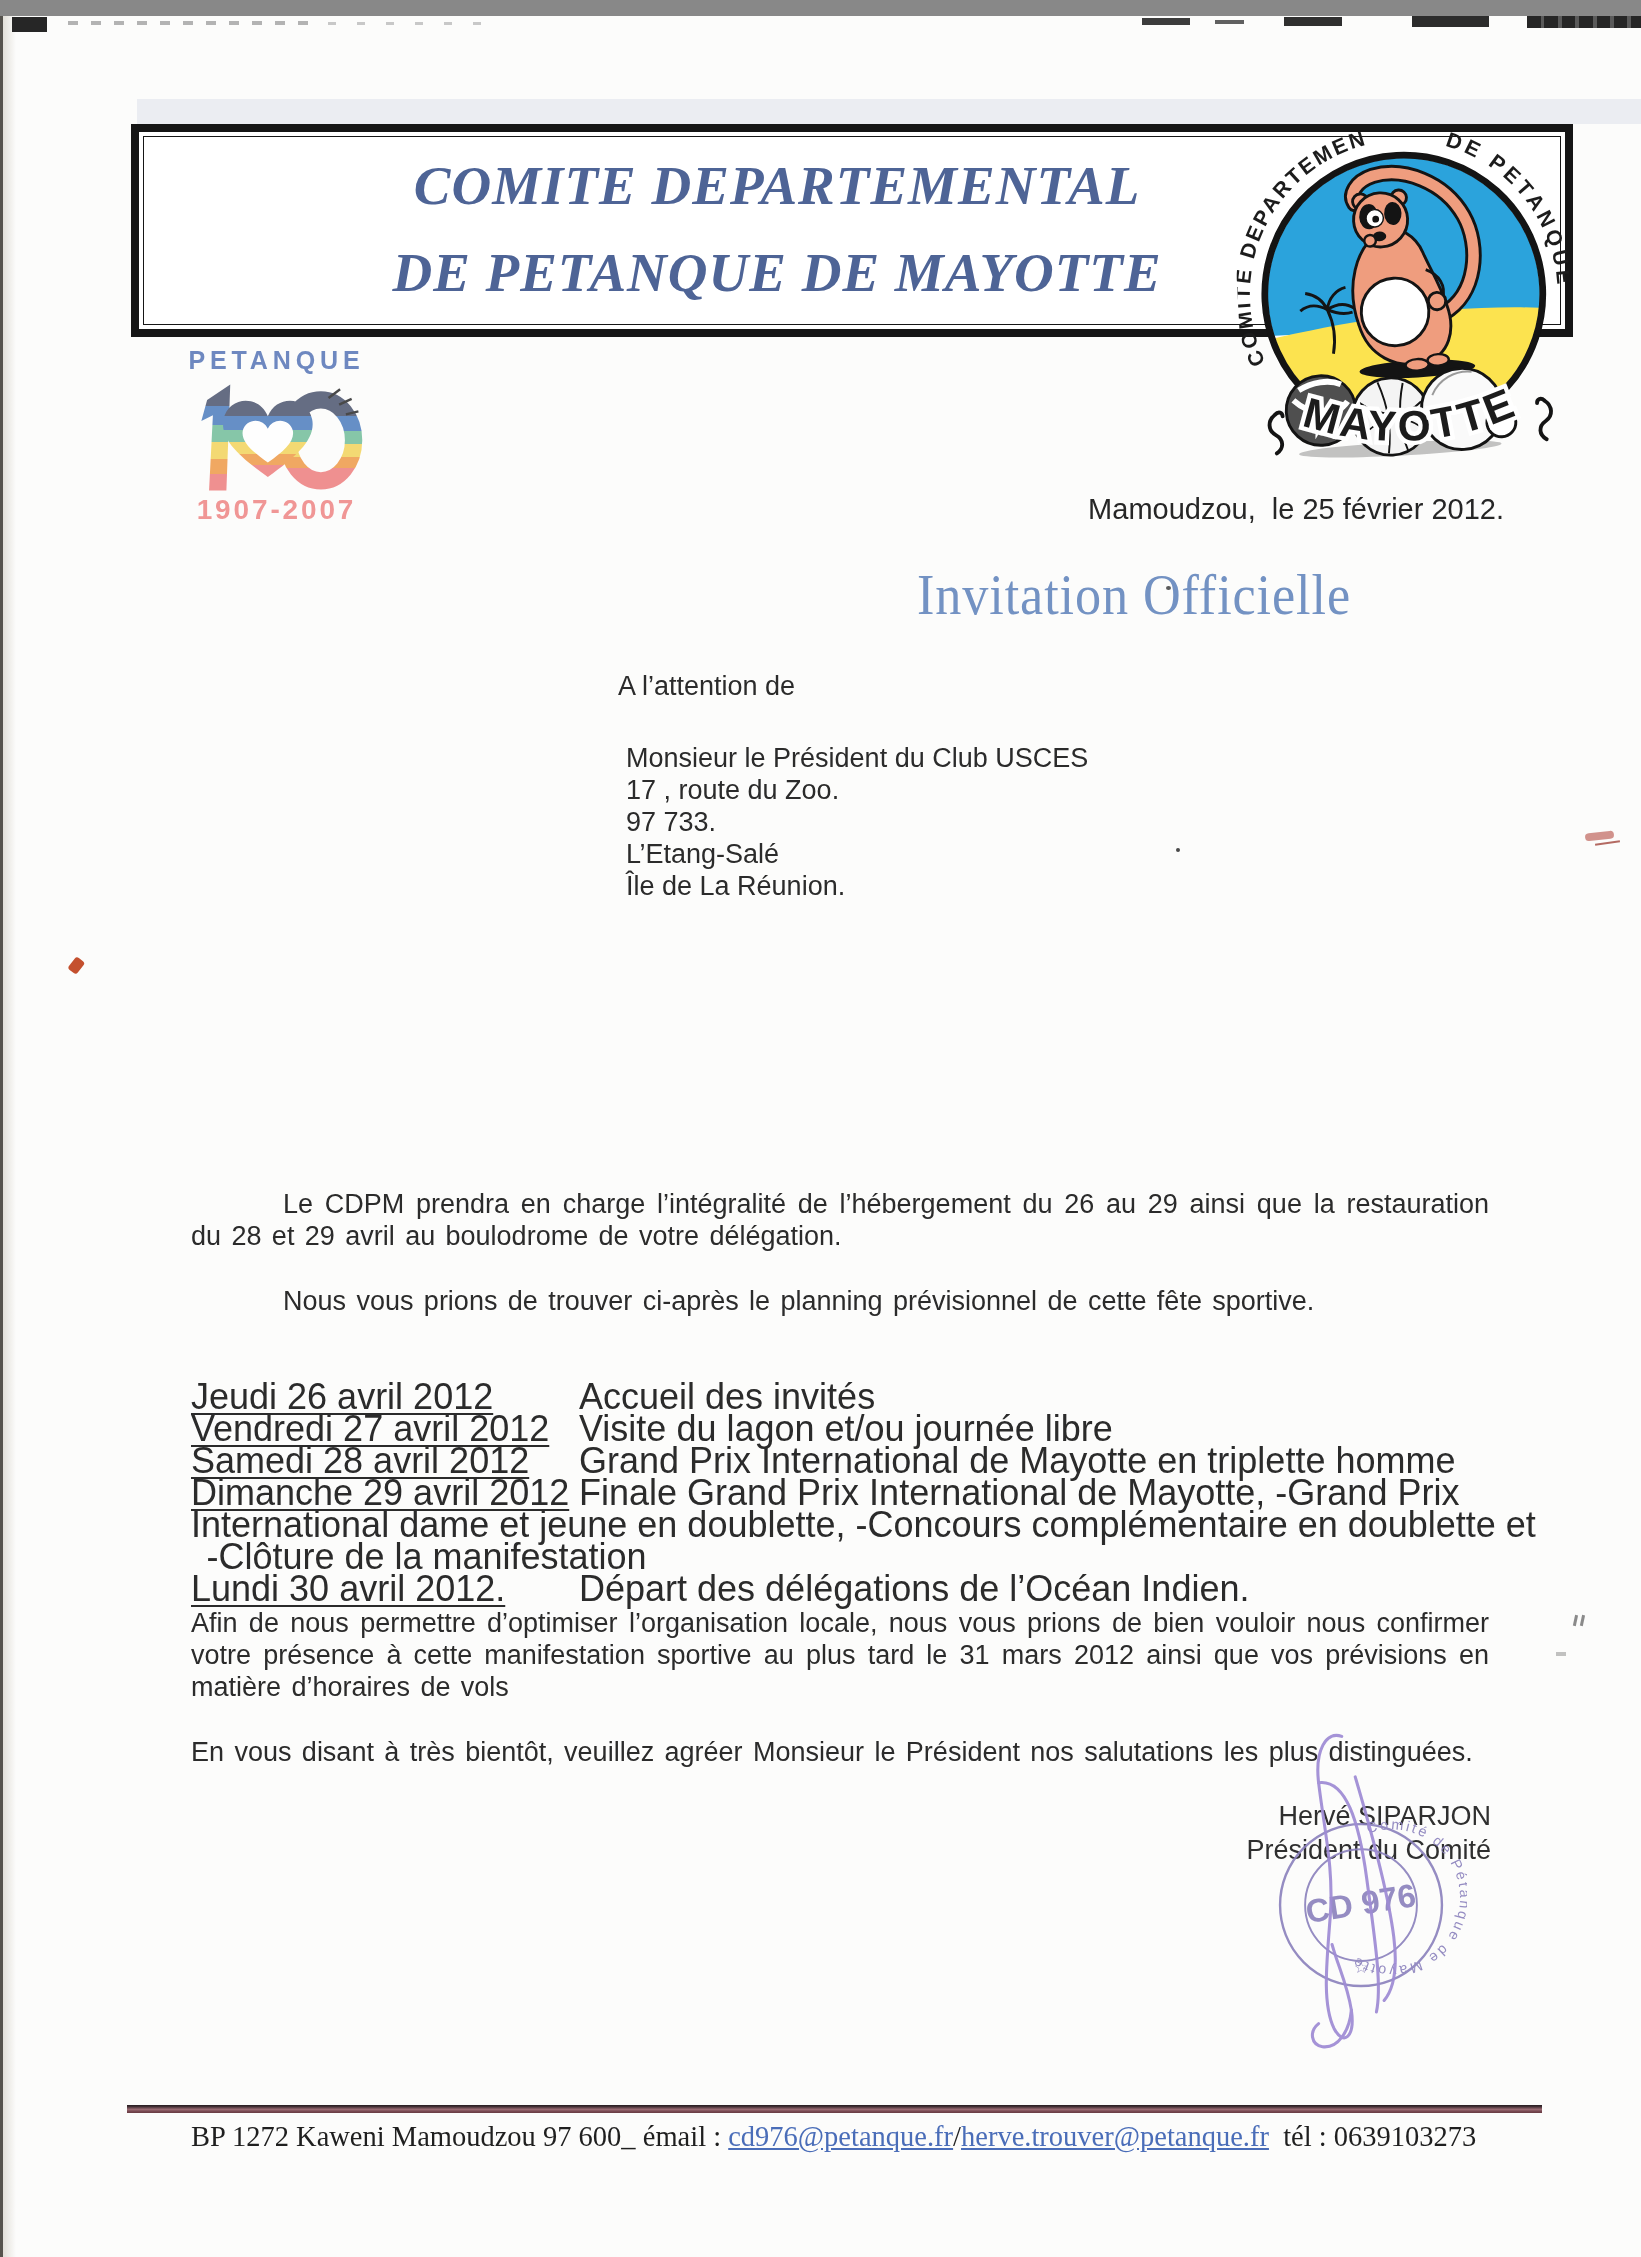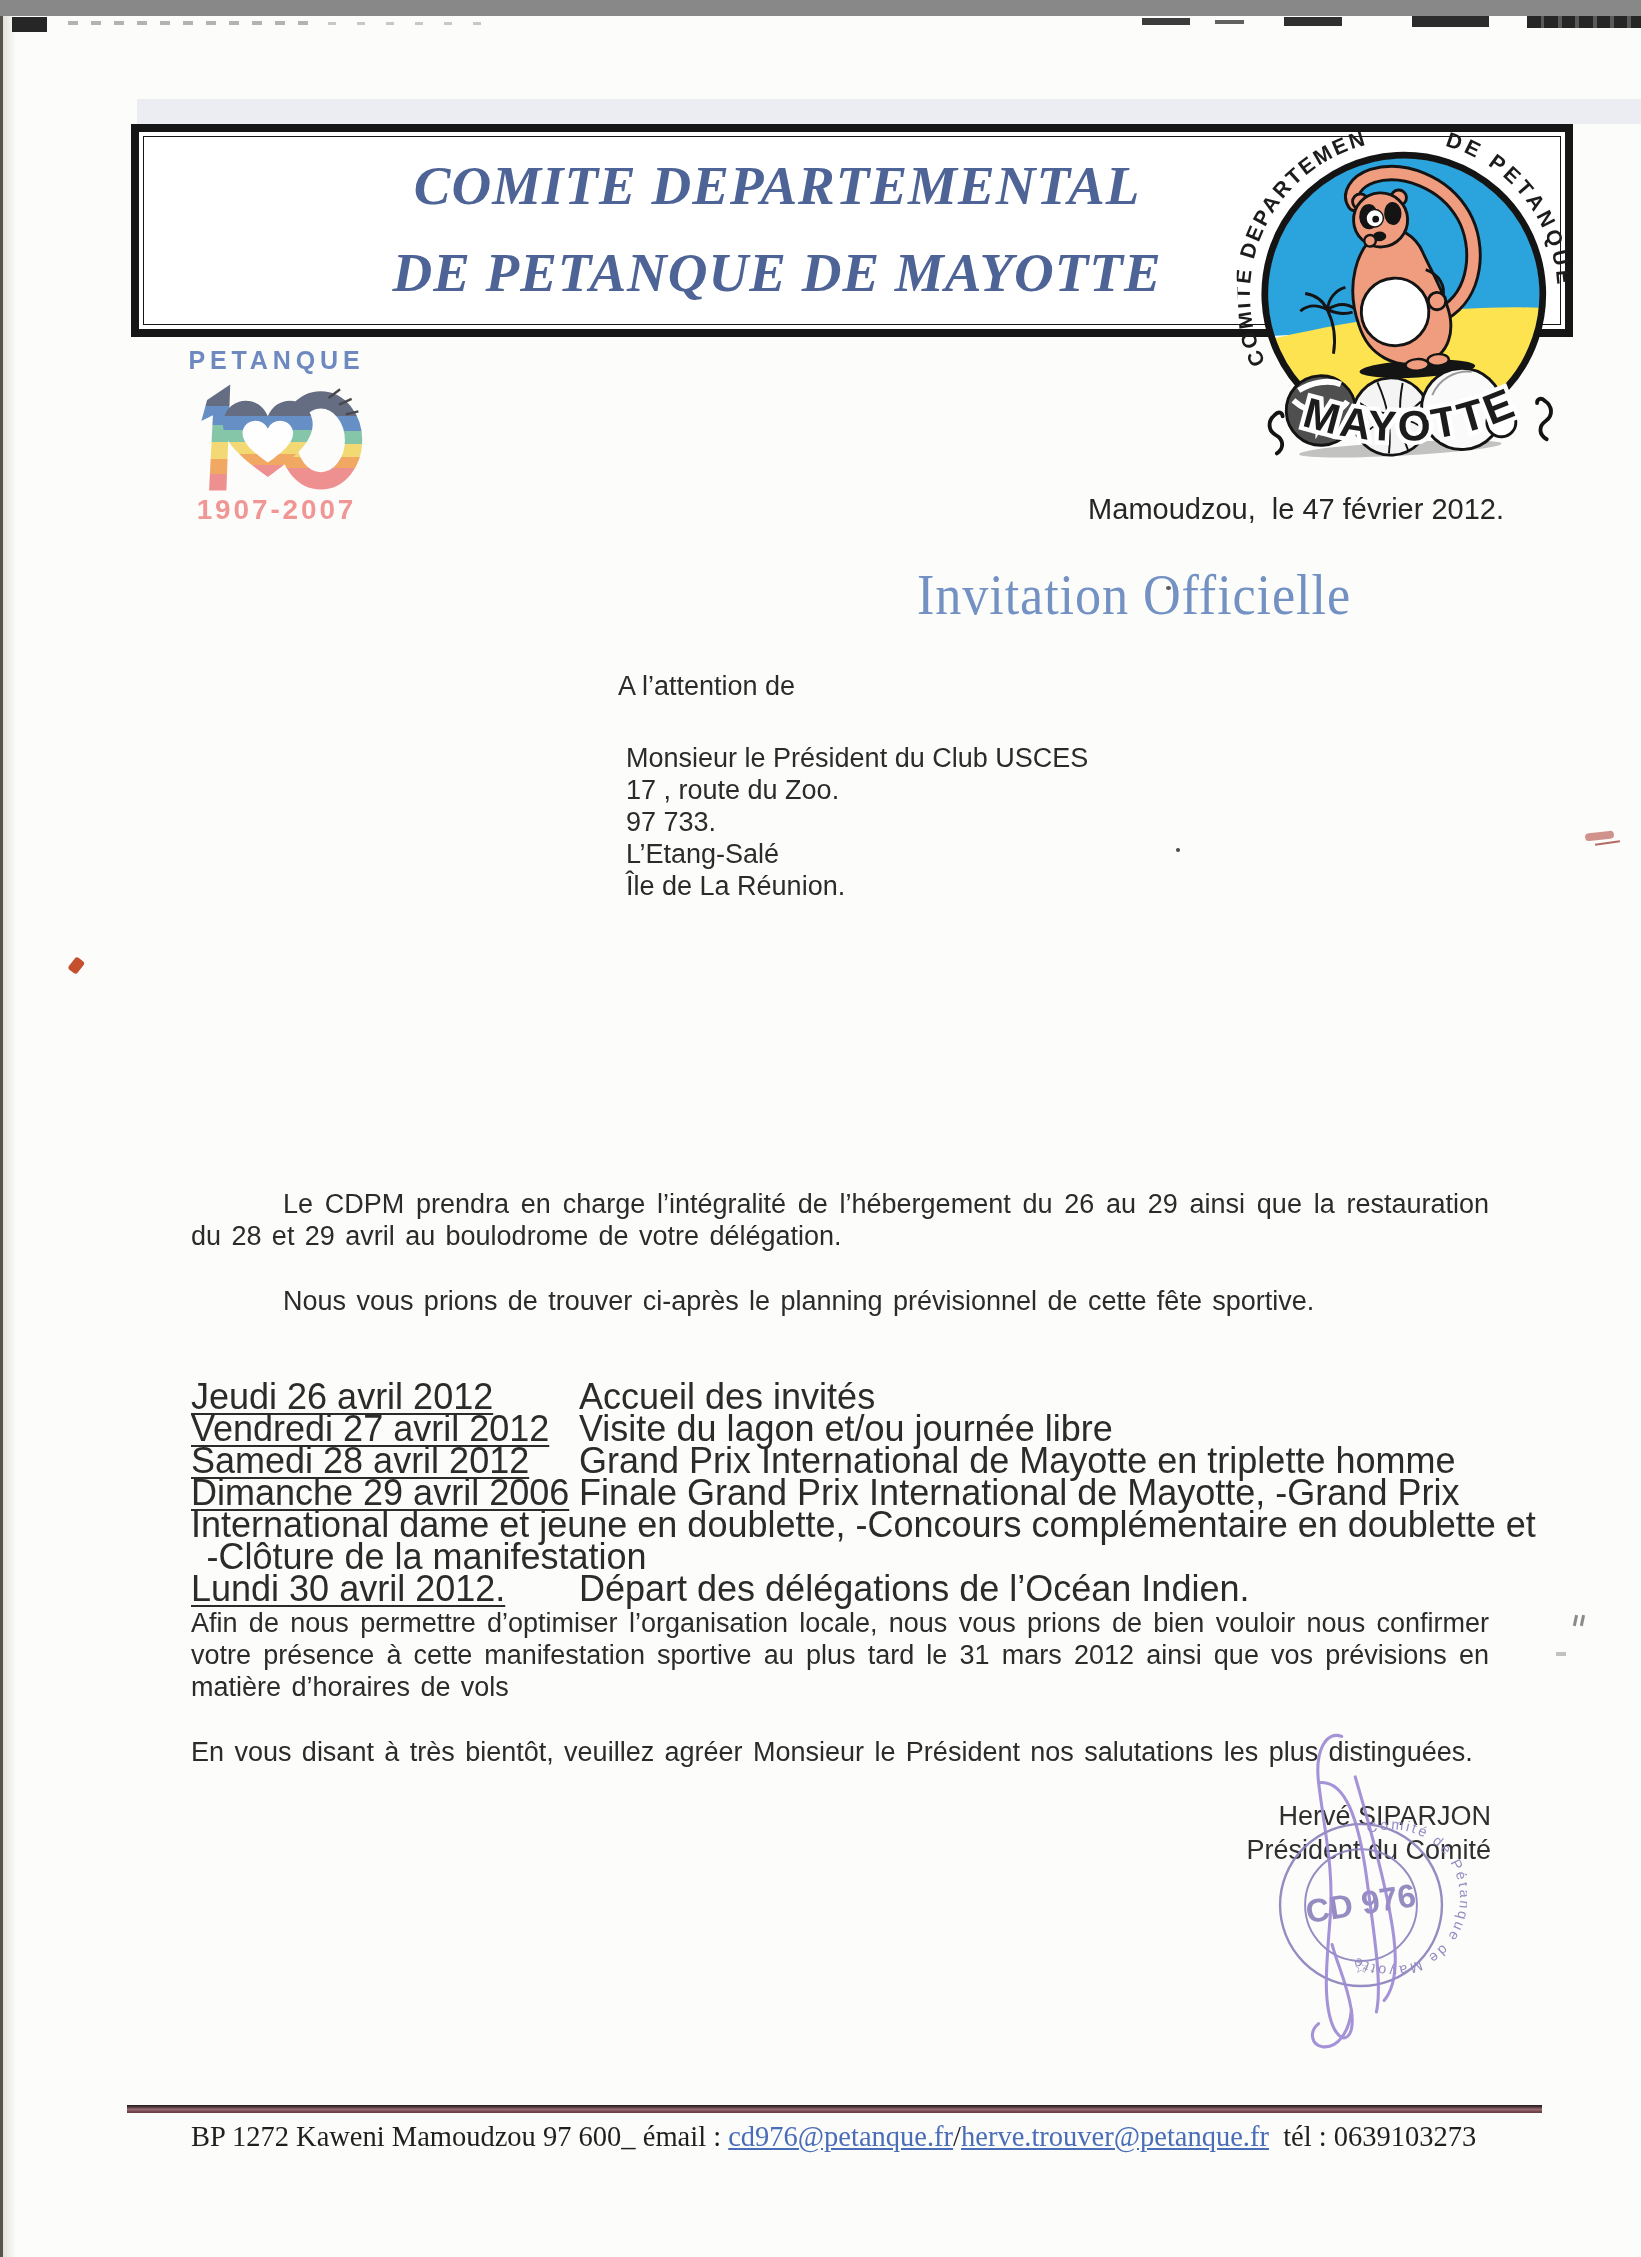--- a/index.html
+++ b/index.html
@@ -174,21 +174,21 @@
         <ellipse cx="152" cy="100" rx="34" ry="42" fill="none" stroke="url(#cgrad)" stroke-width="18"></ellipse>
         <path d="M 160,56 l 12,-9 M 171,63 l 13,-6 M 178,73 l 13,-3" stroke="#3a3a3a" stroke-width="2.5" fill="none"></path>
         <path d="M 34,58 L 58,42 L 54,152 L 36,152 L 40,74 L 28,80 Z" fill="url(#cgrad)"></path>
         <path d="M 97,75 C 88,52 56,54 51,78 C 47,98 66,116 97,138 C 128,116 147,98 143,78 C 138,54 106,52 97,75 Z" fill="url(#cgrad)"></path>
         <path d="M 97,88 C 92,76 74,77 71,90 C 69,101 80,111 97,123 C 114,111 125,101 123,90 C 120,77 102,76 97,88 Z" fill="#ffffff"></path>
       </g>
       <text x="106" y="182" text-anchor="middle" font-family="Liberation Sans, sans-serif" font-weight="bold" font-size="29" letter-spacing="3" fill="#ef8b8b" opacity=".9">1907-2007</text>
     </svg>
   </div>
 
-  <div class="abs dateline">Mamoudzou,  le 47 février 2012.</div>
+  <div class="abs dateline">Mamoudzou,  le 25 février 2012.</div>
 
   <div class="abs doc-title">Invitation Officielle</div>
 
   <div class="abs attention">A l’attention de</div>
   <div class="abs recipient">
     <div>Monsieur le Président du Club USCES</div>
     <div>17 , route du Zoo.</div>
     <div>97 733.</div>
     <div>L’Etang-Salé</div>
     <div>Île de La Réunion.</div>
@@ -201,21 +201,21 @@
     <div class="srow">
       <span class="sdate"><u>Jeudi 26 avril 2012</u></span><span class="sdesc">Accueil des invités</span>
     </div>
     <div class="srow">
       <span class="sdate"><u>Vendredi 27 avril 2012</u></span><span class="sdesc">Visite du lagon et/ou journée libre</span>
     </div>
     <div class="srow">
       <span class="sdate"><u>Samedi 28 avril 2012</u></span><span class="sdesc">Grand Prix International de Mayotte en triplette homme</span>
     </div>
     <div class="srow">
-      <span class="sdate"><u>Dimanche 29 avril 2006</u></span><span class="sdesc">Finale Grand Prix International de Mayotte, -Grand Prix</span>
+      <span class="sdate"><u>Dimanche 29 avril 2012</u></span><span class="sdesc">Finale Grand Prix International de Mayotte, -Grand Prix</span>
     </div>
     <div class="srow">International dame et jeune en doublette, -Concours complémentaire en doublette et</div>
     <div class="srow cont2">-Clôture de la manifestation</div>
     <div class="srow">
       <span class="sdate"><u>Lundi 30 avril 2012.</u></span><span class="sdesc">Départ des délégations de l’Océan Indien.</span>
     </div>
   </div>
 
   <div class="abs col body-text p5">Afin de nous permettre d’optimiser l’organisation locale, nous vous prions de bien vouloir nous confirmer votre présence à cette manifestation sportive au plus tard le 31 mars 2012 ainsi que vos prévisions en matière d’horaires de vols</div>
   <div class="abs col body-text p6">En vous disant à très bientôt, veuillez agréer Monsieur le Président nos salutations les plus distinguées.</div>

